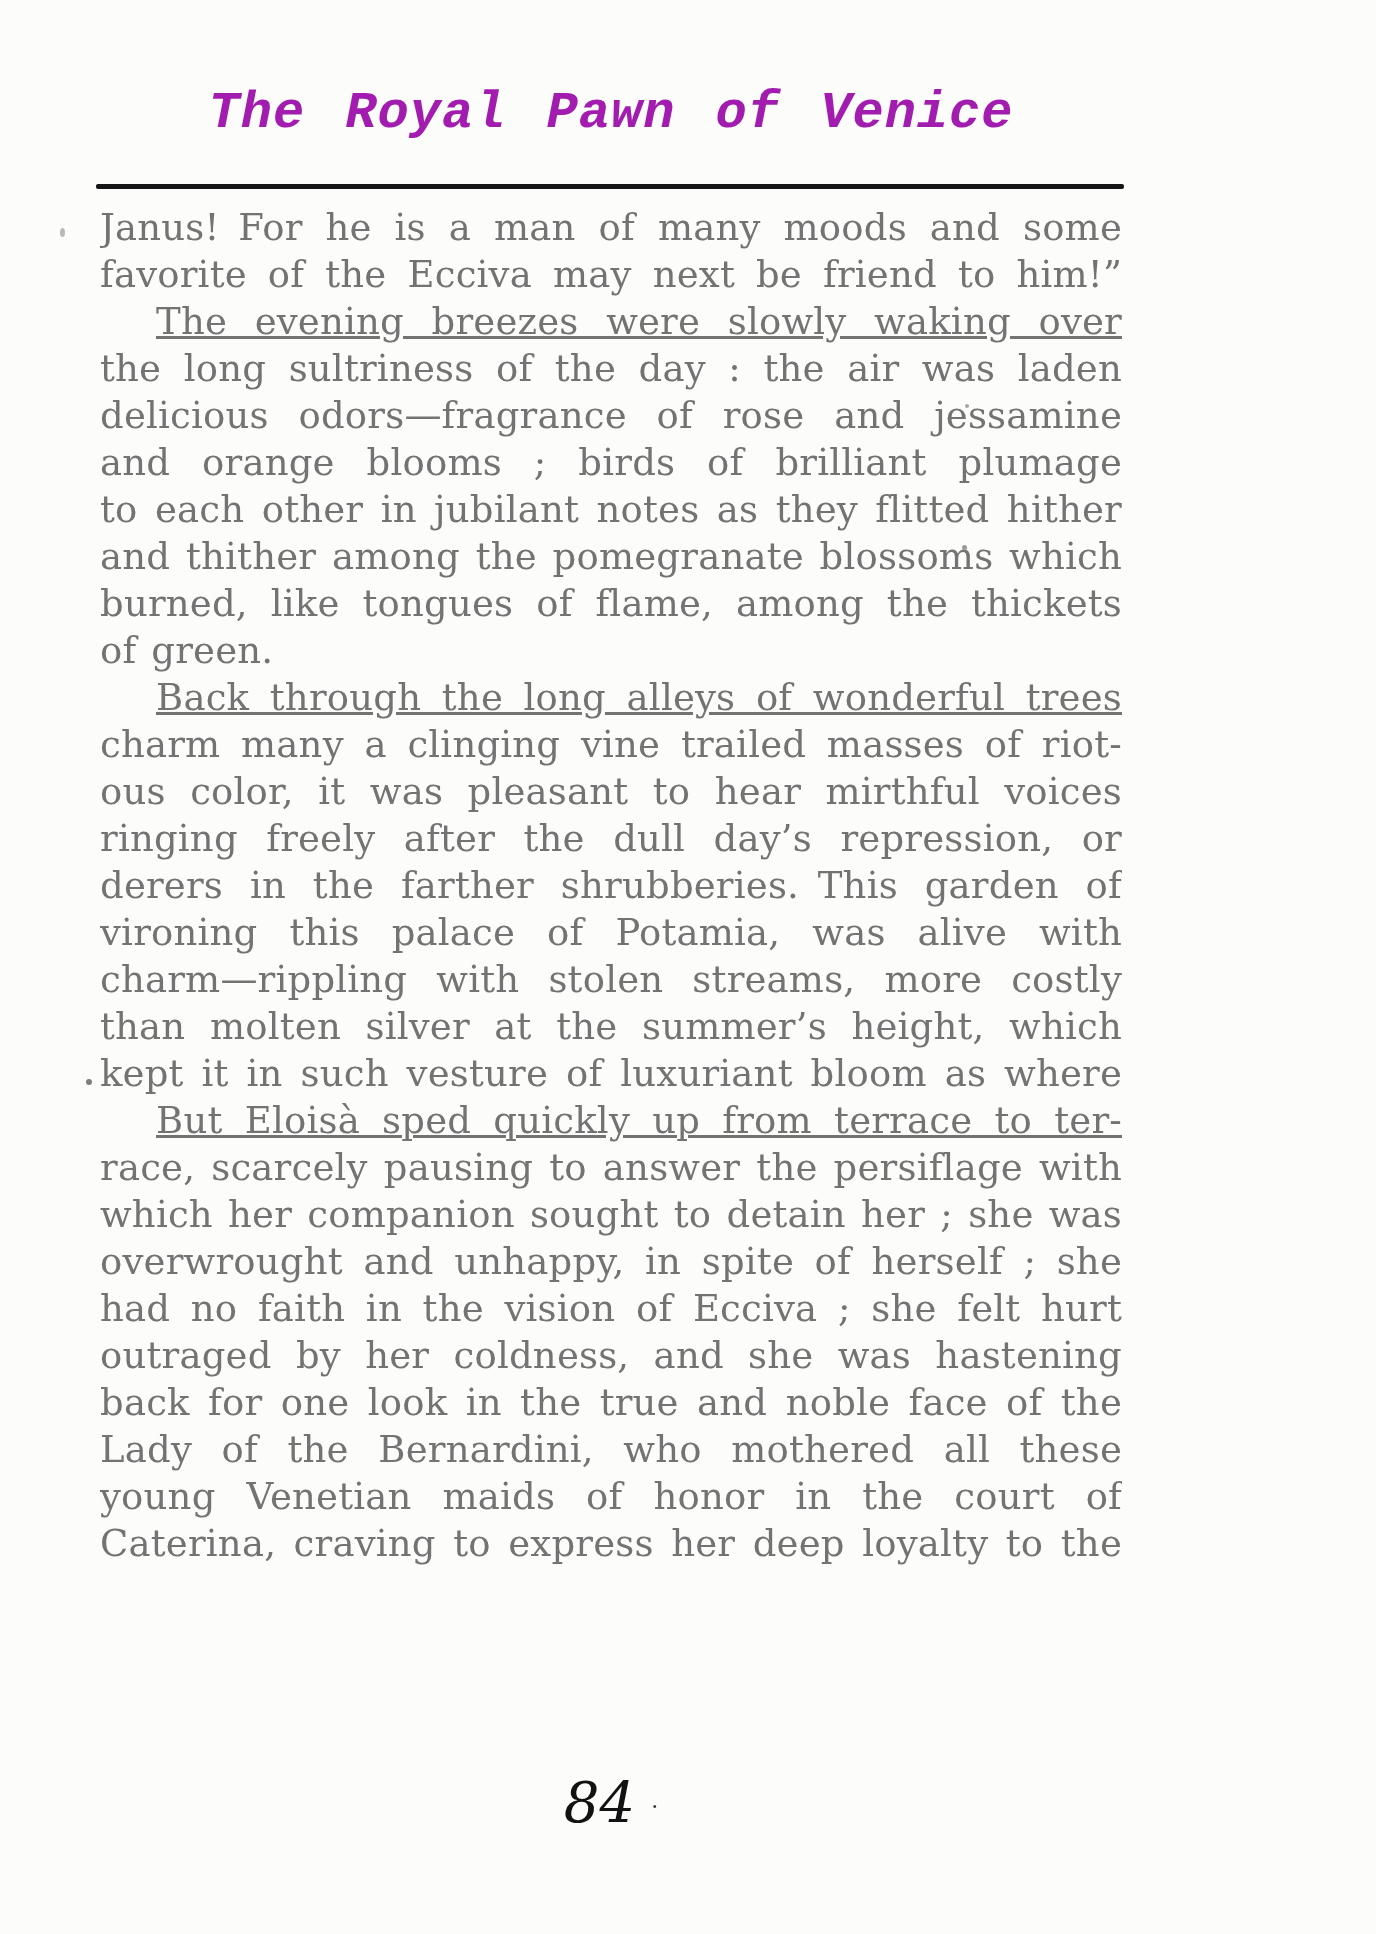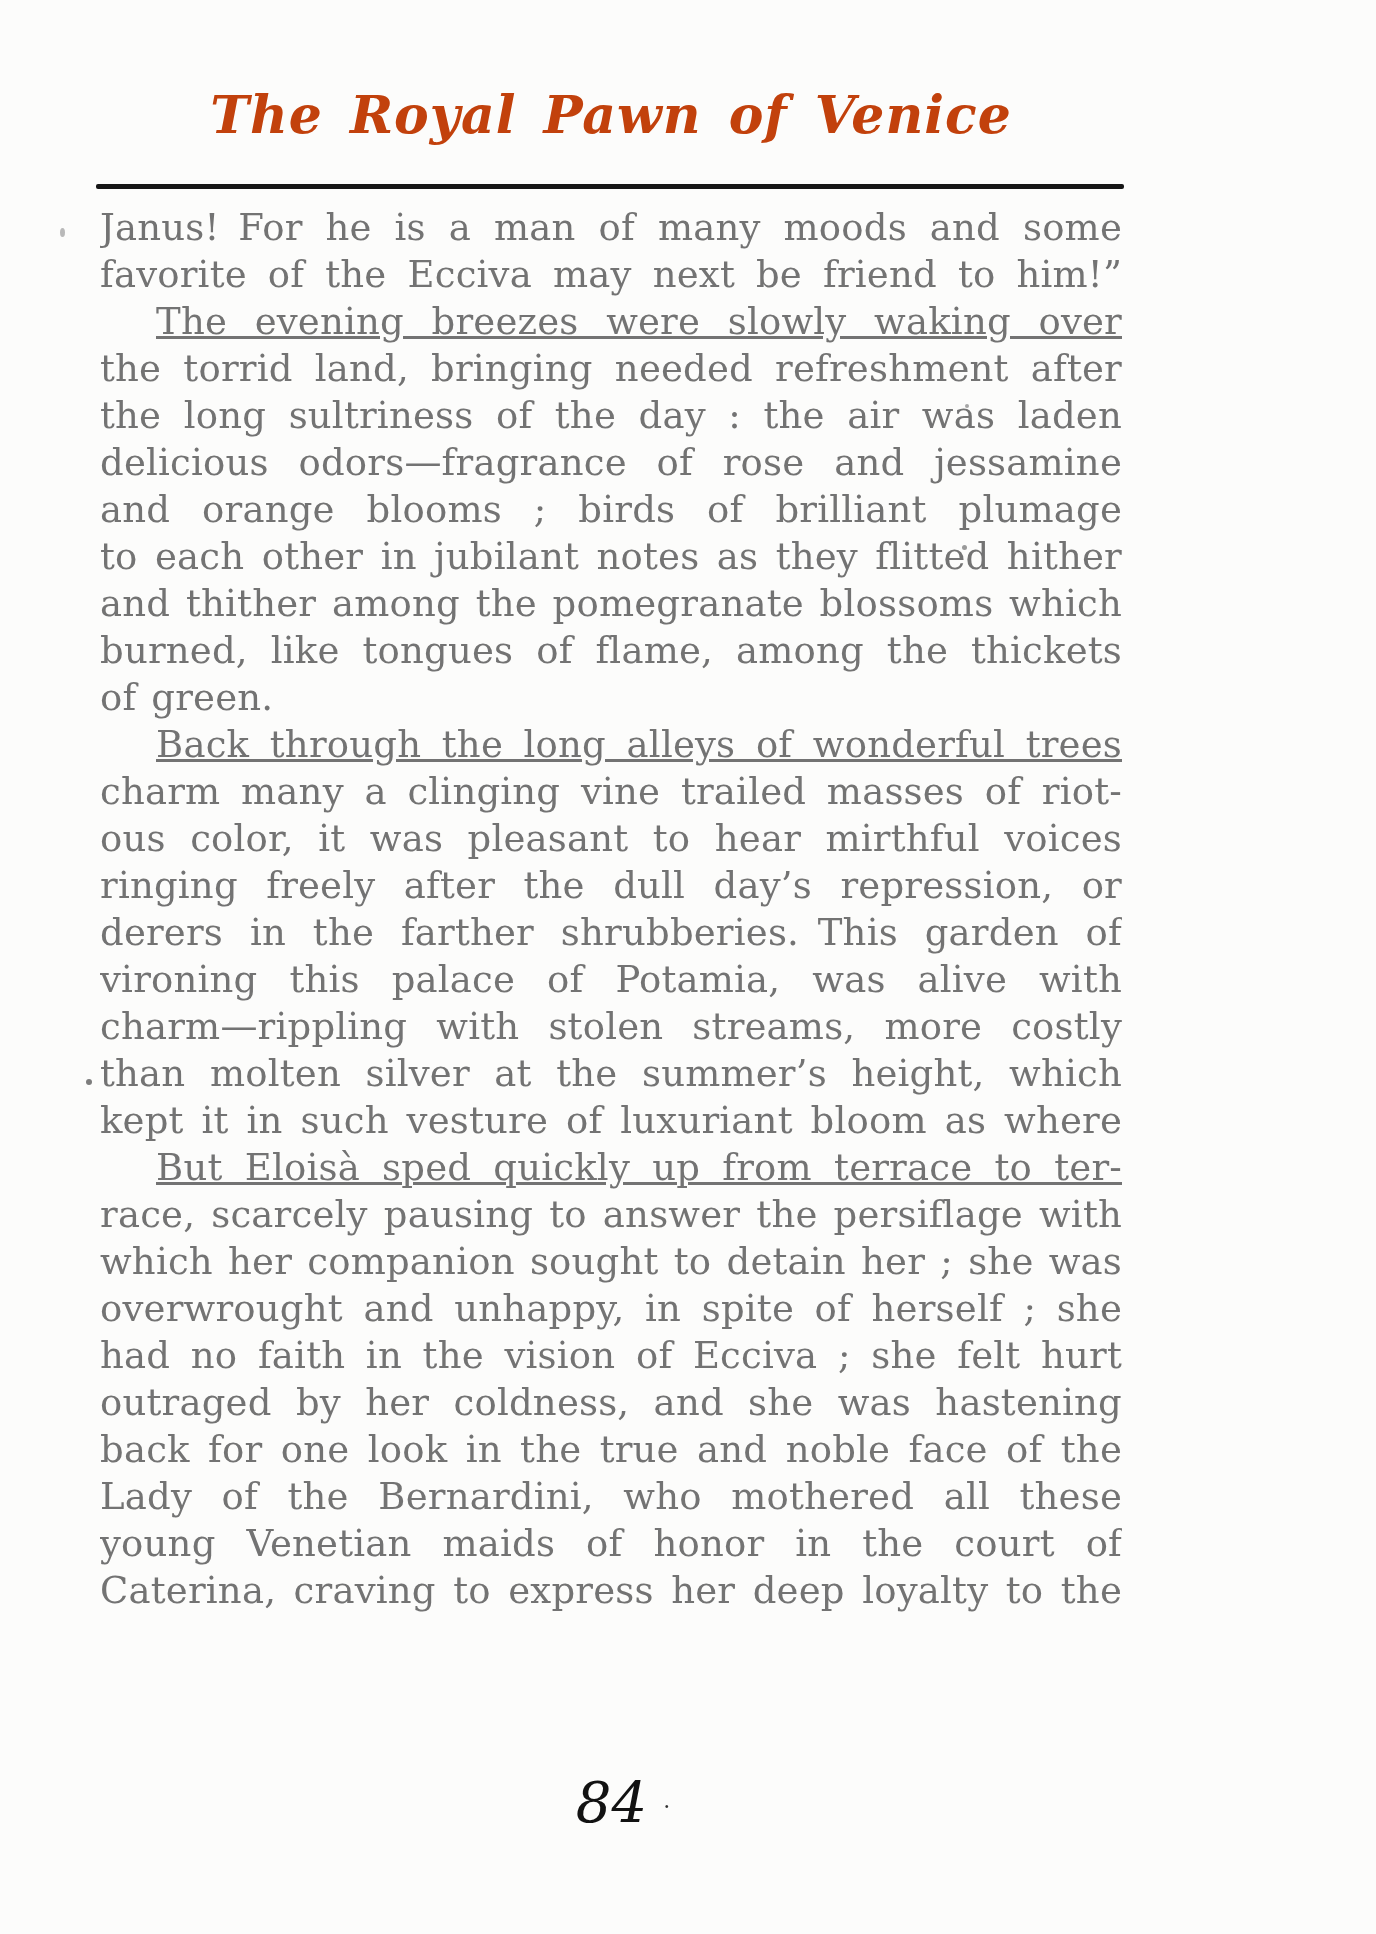--- a/index.html
+++ b/index.html
@@ -23,22 +23,23 @@
     position: absolute;
     left: 100px;
     width: 1022px;
     top: 84px;
     text-align: center;
     font-style: italic;
     font-weight: 600;
     font-size: 52px;
     letter-spacing: 1px;
     word-spacing: 8px;
-    color: #c2410c;
+    color: #a21caf;
     white-space: nowrap;
+    font-family: Liberation Mono, monospace;
   }
   .header-rule {
     position: absolute;
     left: 96px;
     top: 184px;
     width: 1028px;
     height: 5px;
     background: #161616;
     border-radius: 2px;
   }
@@ -65,21 +66,21 @@
   }
   .line.indent {
     text-indent: 56px;
     text-decoration: underline;
   }
   .line.short {
     text-align-last: left;
   }
   .page-footer {
     position: absolute;
-    left: 112px;
+    left: 100px;
     width: 1022px;
     top: 1770px;
     text-align: center;
     font-style: italic;
     font-size: 56px;
     color: #121212;
   }
   .footer-dot {
     font-size: 22px;
     font-style: normal;
@@ -106,21 +107,20 @@
 
   <div class="header-rule"></div>
 
   <div class="page-text" style="color: #737373;">
       <div class="paragraph">
         <div class="line">Janus! For he is a man of many moods and some</div>
         <div class="line">favorite of the Ecciva may next be friend to him!”</div>
       </div>
       <div class="paragraph">
         <div class="line indent">The evening breezes were slowly waking over</div>
-        <div class="line">the torrid land, bringing needed refreshment after</div>
         <div class="line">the long sultriness of the day : the air was laden with</div>
         <div class="line">delicious odors—fragrance of rose and jessamine</div>
         <div class="line">and orange blooms ; birds of brilliant plumage called</div>
         <div class="line">to each other in jubilant notes as they flitted hither</div>
         <div class="line">and thither among the pomegranate blossoms which</div>
         <div class="line">burned, like tongues of flame, among the thickets</div>
         <div class="line short">of green.</div>
       </div>
       <div class="paragraph">
         <div class="line indent">Back through the long alleys of wonderful trees</div>

